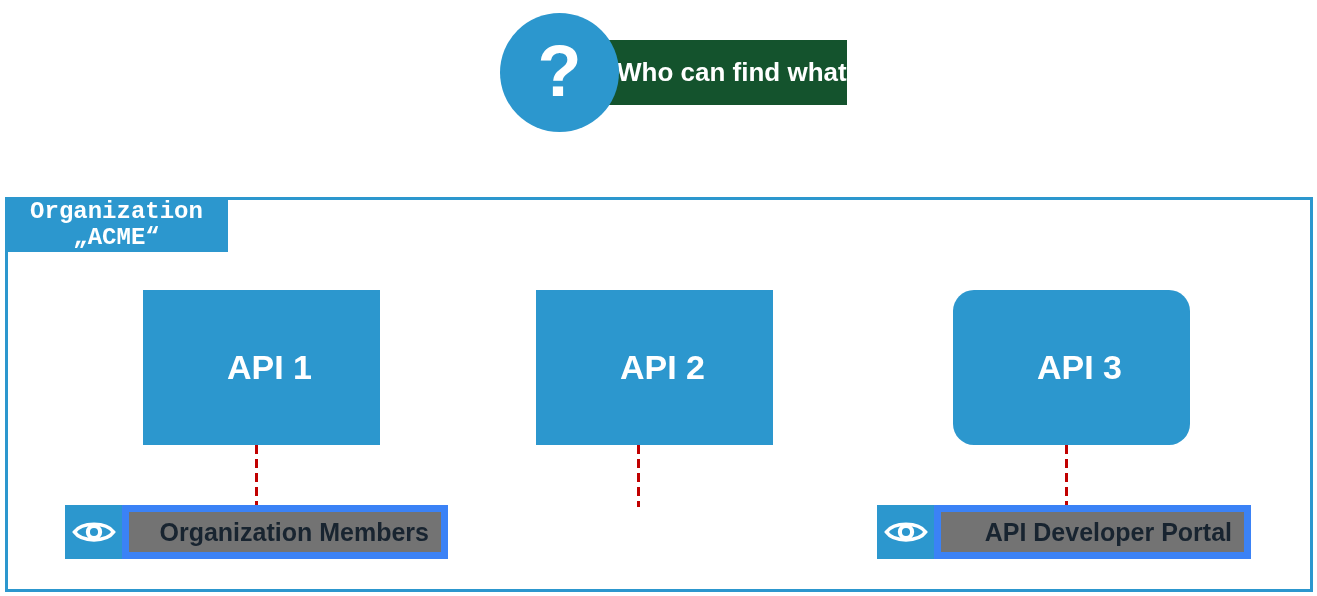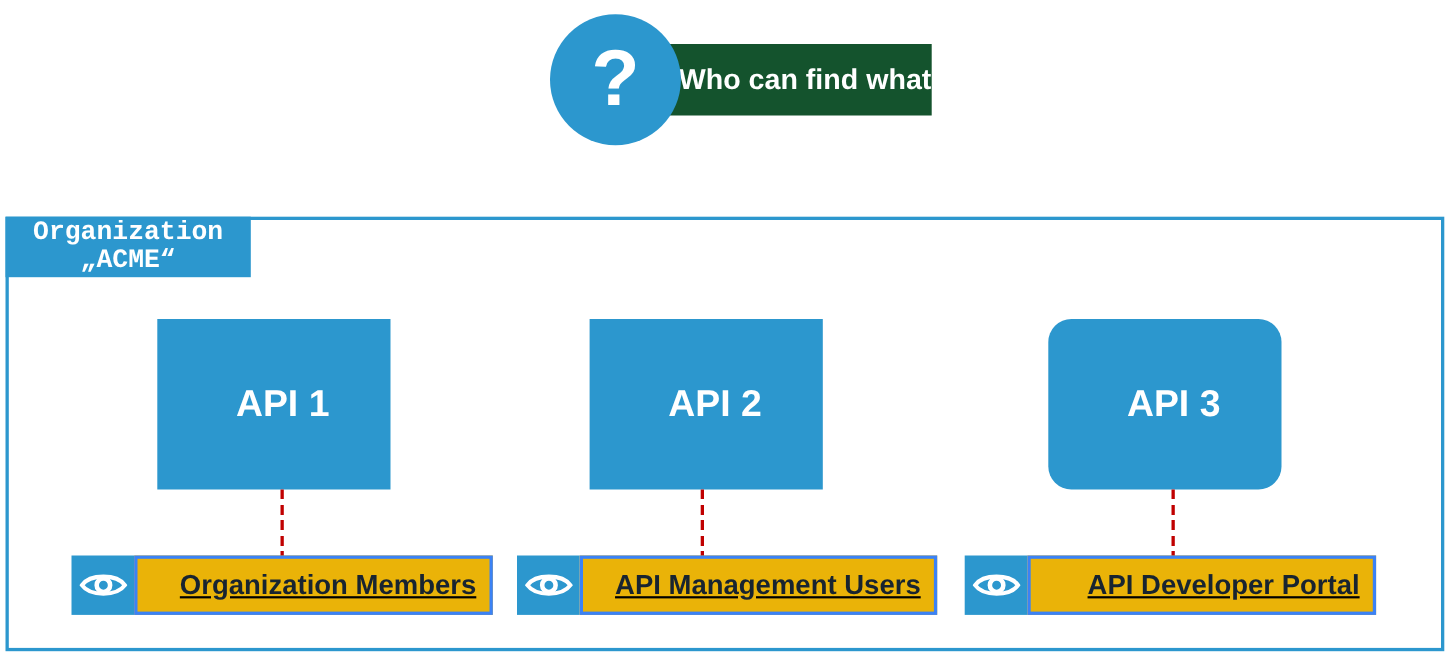--- a/index.html
+++ b/index.html
@@ -36,21 +36,21 @@
   }
   .org-label {
     position: absolute; left: -3px; top: -3px; width: 223px; height: 55px;
     background: #2C97CE; color: #ffffff; font-weight: bold; font-size: 24px;
     display: flex; flex-direction: column; align-items: center; justify-content: center;
     line-height: 26px; text-align: center; font-family: Liberation Mono, monospace;
   }
 
   
   .api-box {
-    position: absolute; top: 90px; width: 212px; height: 155px; background: #2C97CE;
+    position: absolute; top: 90px; width: 237px; height: 155px; background: #2C97CE;
     display: flex; align-items: center; justify-content: center; padding-left: 16px;
   }
   .api-box span { color: #ffffff; font-weight: bold; font-size: 34px; white-space: nowrap; }
   .api-box.pos1 { left: 135px; }
   .api-box.pos2 { left: 528px; }
   .api-box.pos3 { left: 945px; border-radius: 21px; }
 
   
   .connector {
     position: absolute; top: 245px; width: 3px; height: 62px;
@@ -66,23 +66,23 @@
   }
   .audience.pos1 { left: 57px;  width: 383px; }
   .audience.pos2 { left: 462px; width: 382px; }
   .audience.pos3 { left: 869px; width: 374px; }
   .eye-square {
     width: 57px; flex: 0 0 57px; background: #2C97CE;
     display: flex; align-items: center; justify-content: center;
   }
   .eye-square svg { width: 44px; height: 30px; display: block; }
   .audience-text {
-    flex: 1 1 auto; background: #eab308; border: 3px solid #3b82f6;
+    flex: 1 1 auto; background: #737373; border: 7px solid #3b82f6;
     display: flex; align-items: center; justify-content: flex-end;
-    padding-right: 12px; overflow: hidden; text-decoration: underline;
+    padding-right: 12px; overflow: hidden;
   }
   .audience-text span {
     color: #182430; font-weight: bold; font-size: 25px; white-space: nowrap;
   }
 </style>
 </head>
 <body>
 
 <div class="stage">
 
@@ -119,31 +119,20 @@
         <svg viewBox="0 0 36 24" aria-hidden="true">
           <path d="M2 12 C8 3.5, 28 3.5, 34 12 C28 20.5, 8 20.5, 2 12 Z" fill="none" stroke="#ffffff" stroke-width="3" stroke-linejoin="miter"></path>
           <circle cx="18" cy="12" r="5" fill="none" stroke="#ffffff" stroke-width="3.4"></circle>
         </svg>
       </div>
       <div class="audience-text">
         <span>Organization Members</span>
       </div>
     </div>
 
-    <div class="audience pos2">
-      <div class="eye-square">
-        <svg viewBox="0 0 36 24" aria-hidden="true">
-          <path d="M2 12 C8 3.5, 28 3.5, 34 12 C28 20.5, 8 20.5, 2 12 Z" fill="none" stroke="#ffffff" stroke-width="3" stroke-linejoin="miter"></path>
-          <circle cx="18" cy="12" r="5" fill="none" stroke="#ffffff" stroke-width="3.4"></circle>
-        </svg>
-      </div>
-      <div class="audience-text">
-        <span>API Management Users</span>
-      </div>
-    </div>
 
     <div class="audience pos3">
       <div class="eye-square">
         <svg viewBox="0 0 36 24" aria-hidden="true">
           <path d="M2 12 C8 3.5, 28 3.5, 34 12 C28 20.5, 8 20.5, 2 12 Z" fill="none" stroke="#ffffff" stroke-width="3" stroke-linejoin="miter"></path>
           <circle cx="18" cy="12" r="5" fill="none" stroke="#ffffff" stroke-width="3.4"></circle>
         </svg>
       </div>
       <div class="audience-text">
         <span>API Developer Portal</span>

